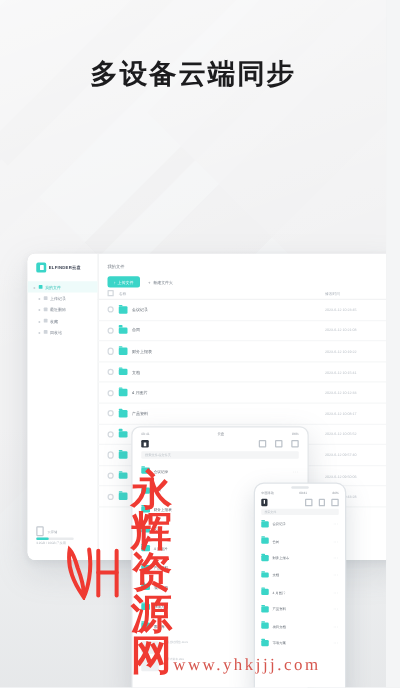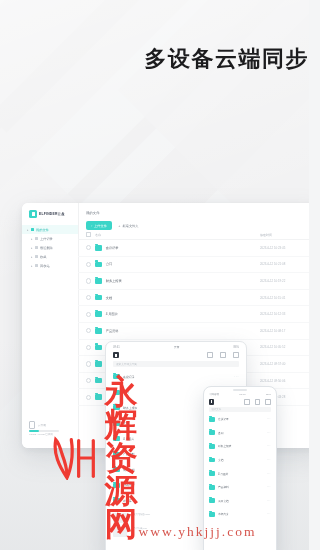--- a/index.html
+++ b/index.html
@@ -18,21 +18,21 @@
   .s3{width:130px;height:520px;left:-78px;top:-150px;transform:rotate(45deg);background:#f0f0f1;}
   .s4{width:24px;height:520px;left:20px;top:-170px;transform:rotate(45deg);background:#ededee;}
   .s5{width:300px;height:300px;left:180px;top:-60px;transform:rotate(45deg);background:#f1f1f2;}
   .s6{width:200px;height:260px;left:-120px;top:160px;transform:rotate(45deg);background:#f1f1f2;}
   .vig{position:absolute;inset:0;background:
      linear-gradient(160deg,rgba(255,255,255,.55) 0%,rgba(255,255,255,0) 45%),
      linear-gradient(0deg,rgba(226,228,230,.75) 0%,rgba(255,255,255,0) 38%);}
 
   
   .headline{
-    position:absolute;left:0;right:0;top:44px;text-align:right;
+    position:absolute;left:0;right:0;top:44px;text-align:center;
     font-size:22px;font-weight:bold;color:#1c1c1e;letter-spacing:1.5px;
     font-family:Liberation Serif, serif;
   }
 
   
   .desktop{
     position:absolute;left:22px;top:203px;width:300px;height:245px;
     background:#fff;border-radius:6px;
     box-shadow:0 10px 26px rgba(120,128,140,.20),0 2px 6px rgba(120,128,140,.12);
     overflow:hidden;

